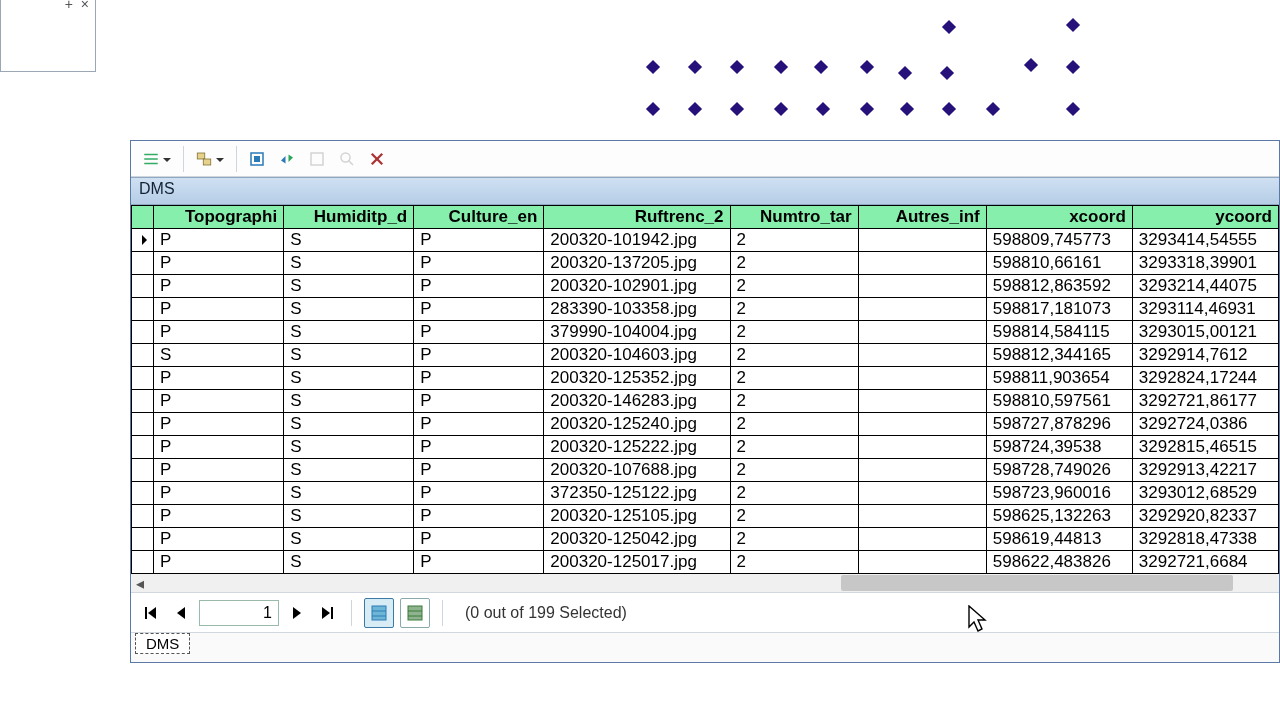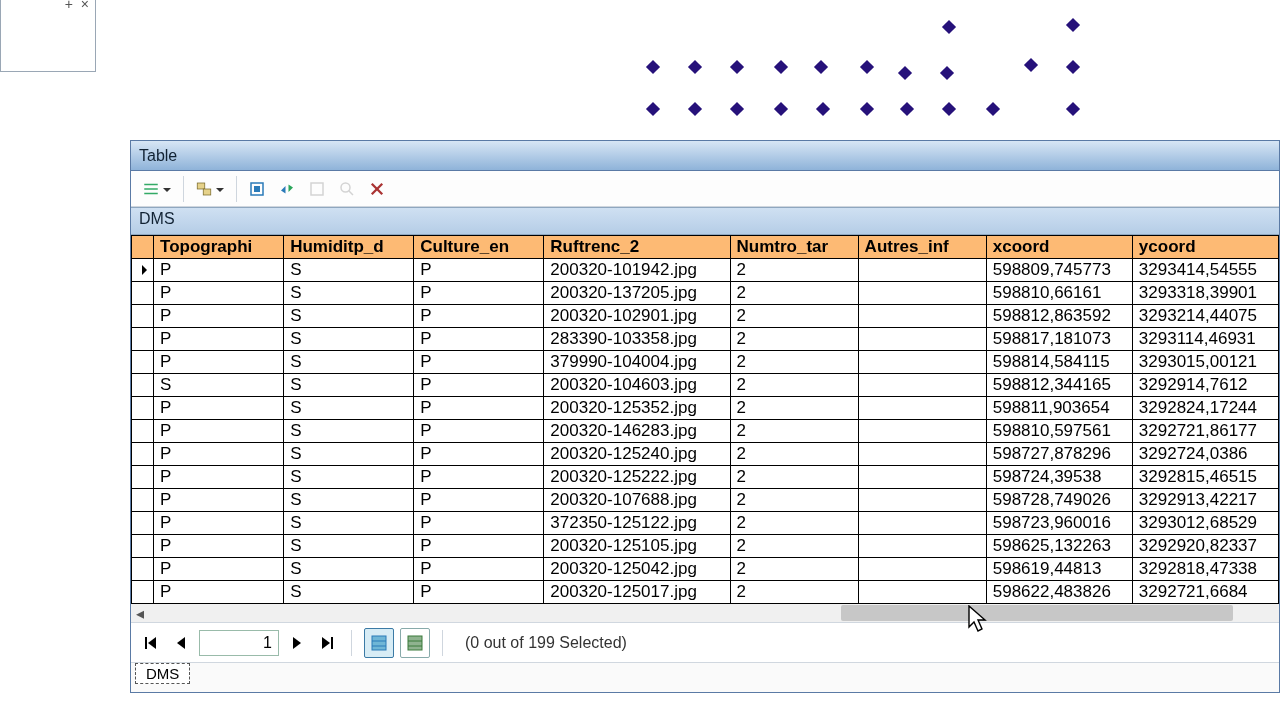--- a/index.html
+++ b/index.html
@@ -99,23 +99,23 @@
   table.grid th, table.grid td {
     border:1px solid #000;
     padding:1px 6px;
     height:22px;
     white-space:nowrap;
     overflow:hidden;
     text-align:left;
     background:#fff;
   }
   table.grid th {
-    background:#fdba74;
+    background:#86efac;
     font-weight:bold;
-    text-align:left;
+    text-align:right;
   }
   col.sel { width:22px; }
   col.c-topo{width:130px;} col.c-hum{width:130px;} col.c-cult{width:130px;}
   col.c-ruf{width:186px;} col.c-num{width:128px;} col.c-aut{width:128px;}
   col.c-x{width:146px;} col.c-y{width:146px;}
   td.num { text-align:right; }
   td.rowhead { background:#ececec; text-align:center; padding:0;}
   .row-ptr { display:inline-block; border:5px solid transparent; border-left-color:#000; margin-left:4px;}
 
   .hscroll {
@@ -207,23 +207,20 @@
     <div class="pt" style="left: 676px; top: 104px;"></div>
     <div class="pt" style="left: 718px; top: 104px;"></div>
     <div class="pt" style="left: 762px; top: 104px;"></div>
     <div class="pt" style="left: 802px; top: 104px;"></div>
     <div class="pt" style="left: 844px; top: 104px;"></div>
     <div class="pt" style="left: 888px; top: 104px;"></div>
     <div class="pt" style="left: 968px; top: 104px;"></div>
   </div>
 
 <div class="table-win">
-  <div class="titlebar">
-     <span>Table</span>
-  </div>
 
   <div class="toolbar">
     <div class="tbtn drop">
       <svg viewBox="0 0 24 24">
           <rect x="3" y="5" width="18" height="2" fill="#3a6"></rect>
           <rect x="3" y="11" width="18" height="2" fill="#3a6"></rect>
           <rect x="3" y="17" width="18" height="2" fill="#3a6"></rect>
         </svg>
     </div>
     <div class="sep"></div>

